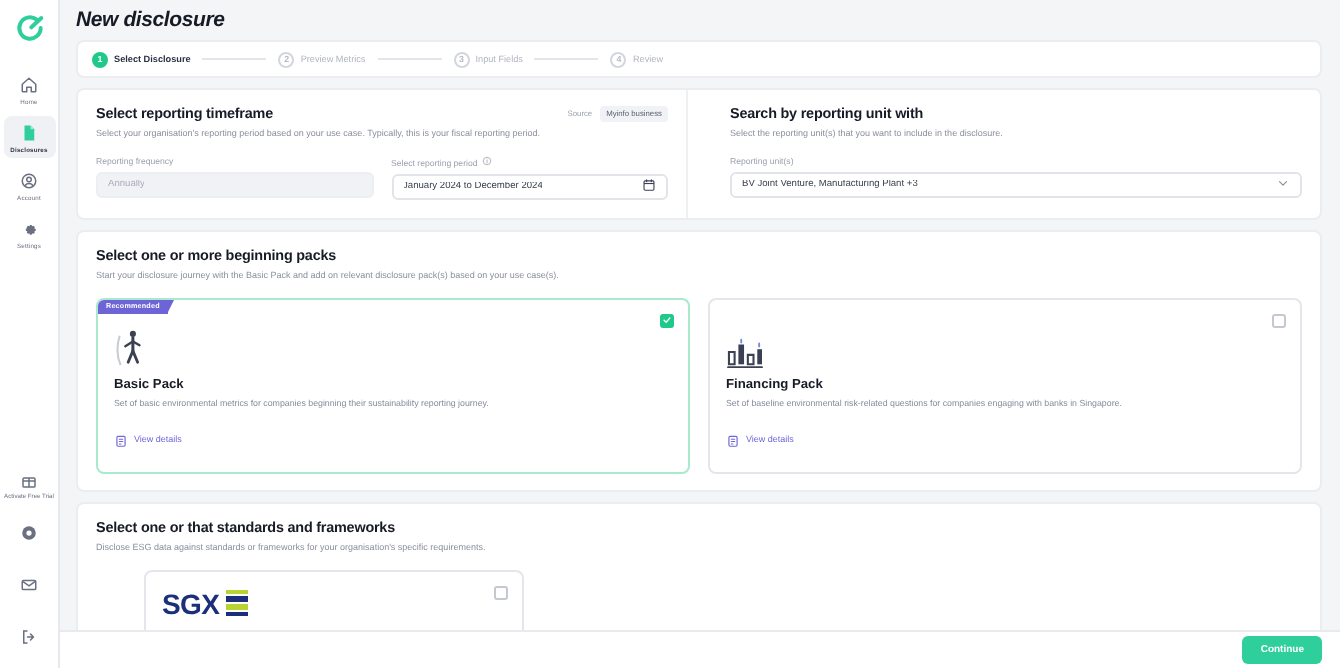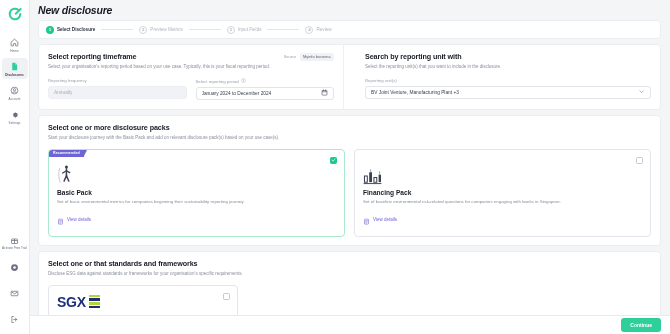--- a/index.html
+++ b/index.html
@@ -126,21 +126,21 @@
   .cbox {
     position:absolute; top:7px; right:7px;
     width:7px; height:7px; border:0.8px solid #c4c8d1; border-radius:1.5px; background:#fff;
   }
   .cbox.checked { background:#1fc98a; border-color:#1fc98a; display:flex; align-items:center; justify-content:center;}
 
   
   .fw-cards { display:flex; gap:9px; margin-top:8px; }
   .fw-card {
     width:190px; border:1px solid #e4e6eb; border-radius:4px;
-    padding:8px; position:relative; height:42px; background:#fff;
+    padding:8px; position:relative; height:42px; background:#fff;margin-left:24px;
   }
   .sgx { display:flex; align-items:center; gap:3px; }
   .sgx-text { font-size:14px; font-weight:bold; color:#1b2f7a; letter-spacing:-0.3px; }
   .sgx-bars { display:flex; flex-direction:column; gap:1.2px; }
   .sgx-bar { width:11px; height:2.6px; background:#b8d432; }
   .sgx-bar.dark { background:#1b2f7a; }
 
   
   .footer {
     position:absolute; left:0; bottom:0; width:100%; height:19px;
@@ -321,21 +321,21 @@
                       <path d="M6 9.5 12 15.5 18 9.5" fill="none" stroke="#8a8f9e" stroke-width="2" stroke-linecap="round" stroke-linejoin="round"></path>
                     </svg>
                 </span>
               </div>
             </div>
           </div>
         </div>
       </div>
 
       <div class="panel">
-        <div class="sec-title">Select one or more disclosure packs</div>
+        <div class="sec-title">Select one or more beginning packs</div>
         <div class="sec-sub">Start your disclosure journey with the Basic Pack and add on relevant disclosure pack(s) based on your use case(s).</div>
 
         <div class="cards">
 
           <div class="pack selected">
             <div class="ribbon">Recommended</div>
             <div class="cbox checked">
               <svg viewBox="0 0 24 24" width="6" height="6">
                   <path d="M5 12.5 10 17.5 19 7" fill="none" stroke="#ffffff" stroke-width="3.2" stroke-linecap="round" stroke-linejoin="round"></path>
                 </svg>

